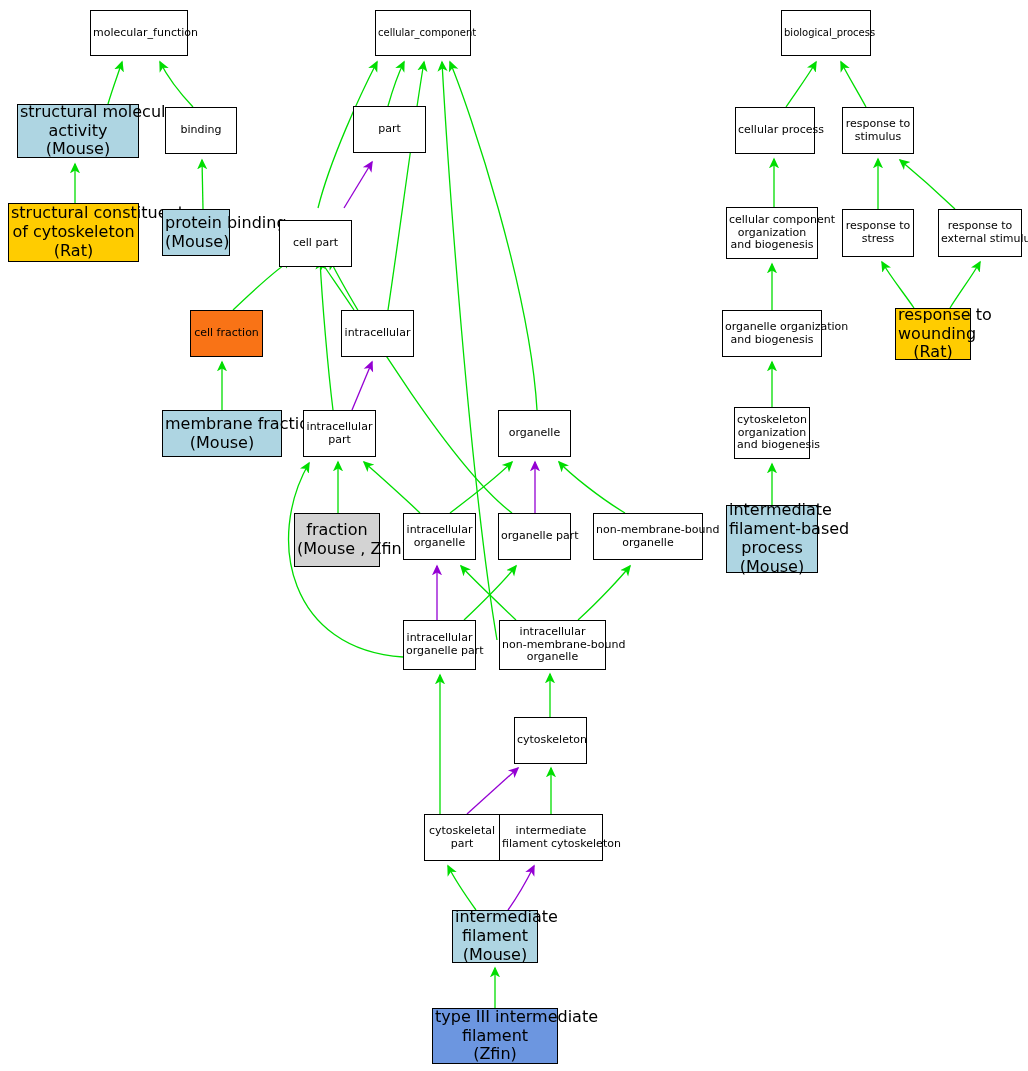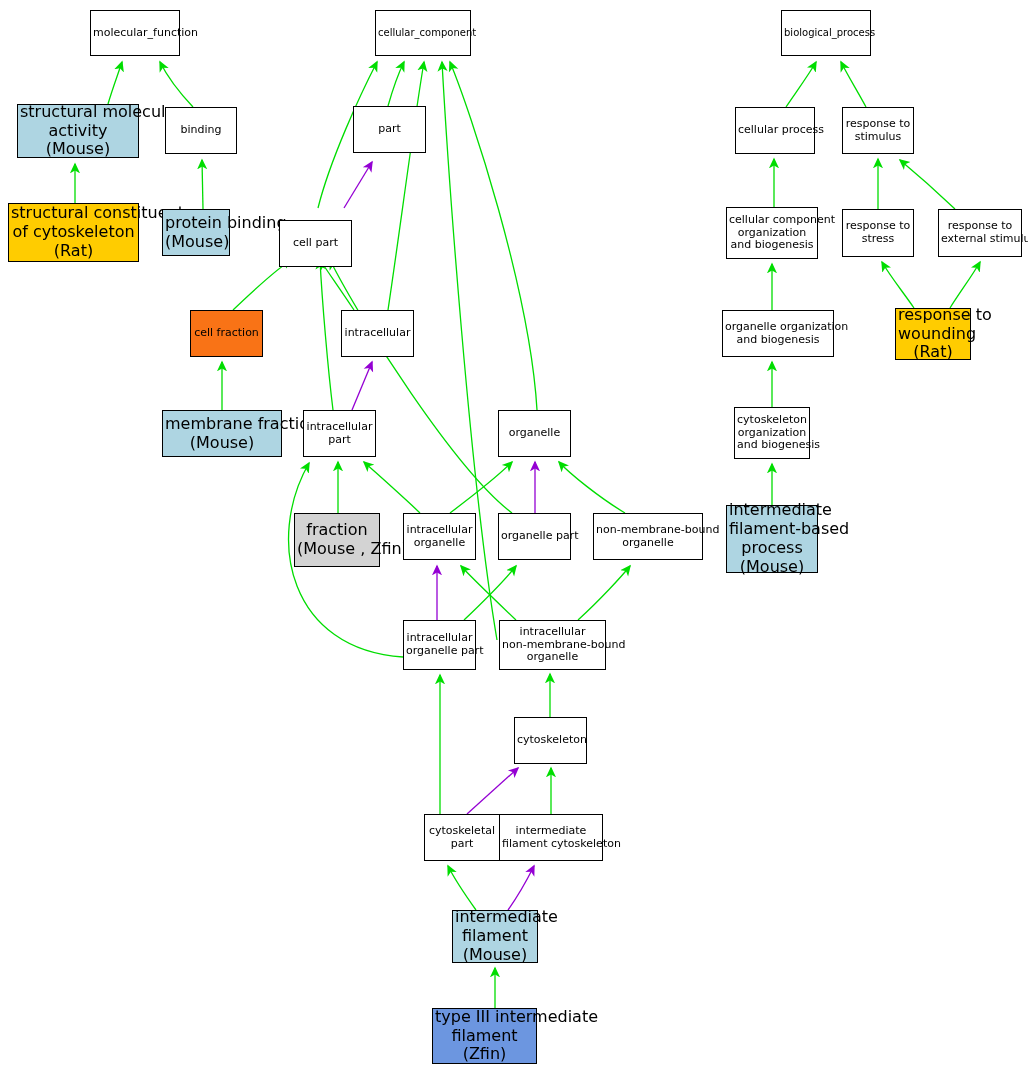--- a/index.html
+++ b/index.html
@@ -106,21 +106,21 @@
         <path d="M 878,209 L 878,159" fill="none" stroke="#00dd00" stroke-width="1.3" marker-end="url(#arrow-is-a)"></path>
         <path d="M 955,209 C 935,190 912,170 900,160" fill="none" stroke="#00dd00" stroke-width="1.3" marker-end="url(#arrow-is-a)"></path>
         <path d="M 772,310 L 772,264" fill="none" stroke="#00dd00" stroke-width="1.3" marker-end="url(#arrow-is-a)"></path>
         <path d="M 914,308 C 903,292 890,276 882,262" fill="none" stroke="#00dd00" stroke-width="1.3" marker-end="url(#arrow-is-a)"></path>
         <path d="M 950,308 C 960,292 972,276 980,262" fill="none" stroke="#00dd00" stroke-width="1.3" marker-end="url(#arrow-is-a)"></path>
         <path d="M 772,407 L 772,362" fill="none" stroke="#00dd00" stroke-width="1.3" marker-end="url(#arrow-is-a)"></path>
         <path d="M 772,505 L 772,464" fill="none" stroke="#00dd00" stroke-width="1.3" marker-end="url(#arrow-is-a)"></path>
       </g>
   </svg>
   <div id="nodes-group">
-      <div class="go-node sz-11" style="left: 90px; top: 10px; width: 90px; height: 46px; background: rgb(255, 255, 255);">
+      <div class="go-node sz-11" style="left: 90px; top: 10px; width: 98px; height: 46px; background: rgb(255, 255, 255);">
         <span class="label">molecular_function</span>
       </div>
       <div class="go-node sz-12" style="left: 17px; top: 104px; width: 122px; height: 54px; background: rgb(174, 213, 226);">
         <span class="label">structural molecule
 activity
 (Mouse)</span>
       </div>
       <div class="go-node sz-12" style="left: 8px; top: 203px; width: 131px; height: 59px; background: rgb(255, 204, 0);">
         <span class="label">structural constituent
 of cytoskeleton
@@ -192,21 +192,21 @@
       </div>
       <div class="go-node sz-11" style="left: 499px; top: 814px; width: 104px; height: 47px; background: rgb(255, 255, 255);">
         <span class="label">intermediate
 filament cytoskeleton</span>
       </div>
       <div class="go-node sz-12" style="left: 452px; top: 910px; width: 86px; height: 53px; background: rgb(174, 213, 226);">
         <span class="label">intermediate
 filament
 (Mouse)</span>
       </div>
-      <div class="go-node sz-12" style="left: 432px; top: 1008px; width: 105px; height: 56px; background: rgb(108, 150, 224);">
+      <div class="go-node sz-12" style="left: 432px; top: 1008px; width: 126px; height: 56px; background: rgb(108, 150, 224);">
         <span class="label">type III intermediate
 filament
 (Zfin)</span>
       </div>
       <div class="go-node sz-10" style="left: 781px; top: 10px; width: 90px; height: 46px; background: rgb(255, 255, 255);">
         <span class="label">biological_process</span>
       </div>
       <div class="go-node sz-11" style="left: 735px; top: 107px; width: 80px; height: 47px; background: rgb(255, 255, 255);">
         <span class="label">cellular process</span>
       </div>
@@ -220,21 +220,21 @@
 and biogenesis</span>
       </div>
       <div class="go-node sz-11" style="left: 842px; top: 209px; width: 72px; height: 48px; background: rgb(255, 255, 255);">
         <span class="label">response to
 stress</span>
       </div>
       <div class="go-node sz-11" style="left: 938px; top: 209px; width: 84px; height: 48px; background: rgb(255, 255, 255);">
         <span class="label">response to
 external stimulus</span>
       </div>
-      <div class="go-node sz-11" style="left: 722px; top: 310px; width: 112px; height: 47px; background: rgb(255, 255, 255);">
+      <div class="go-node sz-11" style="left: 722px; top: 310px; width: 100px; height: 47px; background: rgb(255, 255, 255);">
         <span class="label">organelle organization
 and biogenesis</span>
       </div>
       <div class="go-node sz-12" style="left: 895px; top: 308px; width: 76px; height: 52px; background: rgb(255, 204, 0);">
         <span class="label">response to
 wounding
 (Rat)</span>
       </div>
       <div class="go-node sz-11" style="left: 734px; top: 407px; width: 76px; height: 52px; background: rgb(255, 255, 255);">
         <span class="label">cytoskeleton

